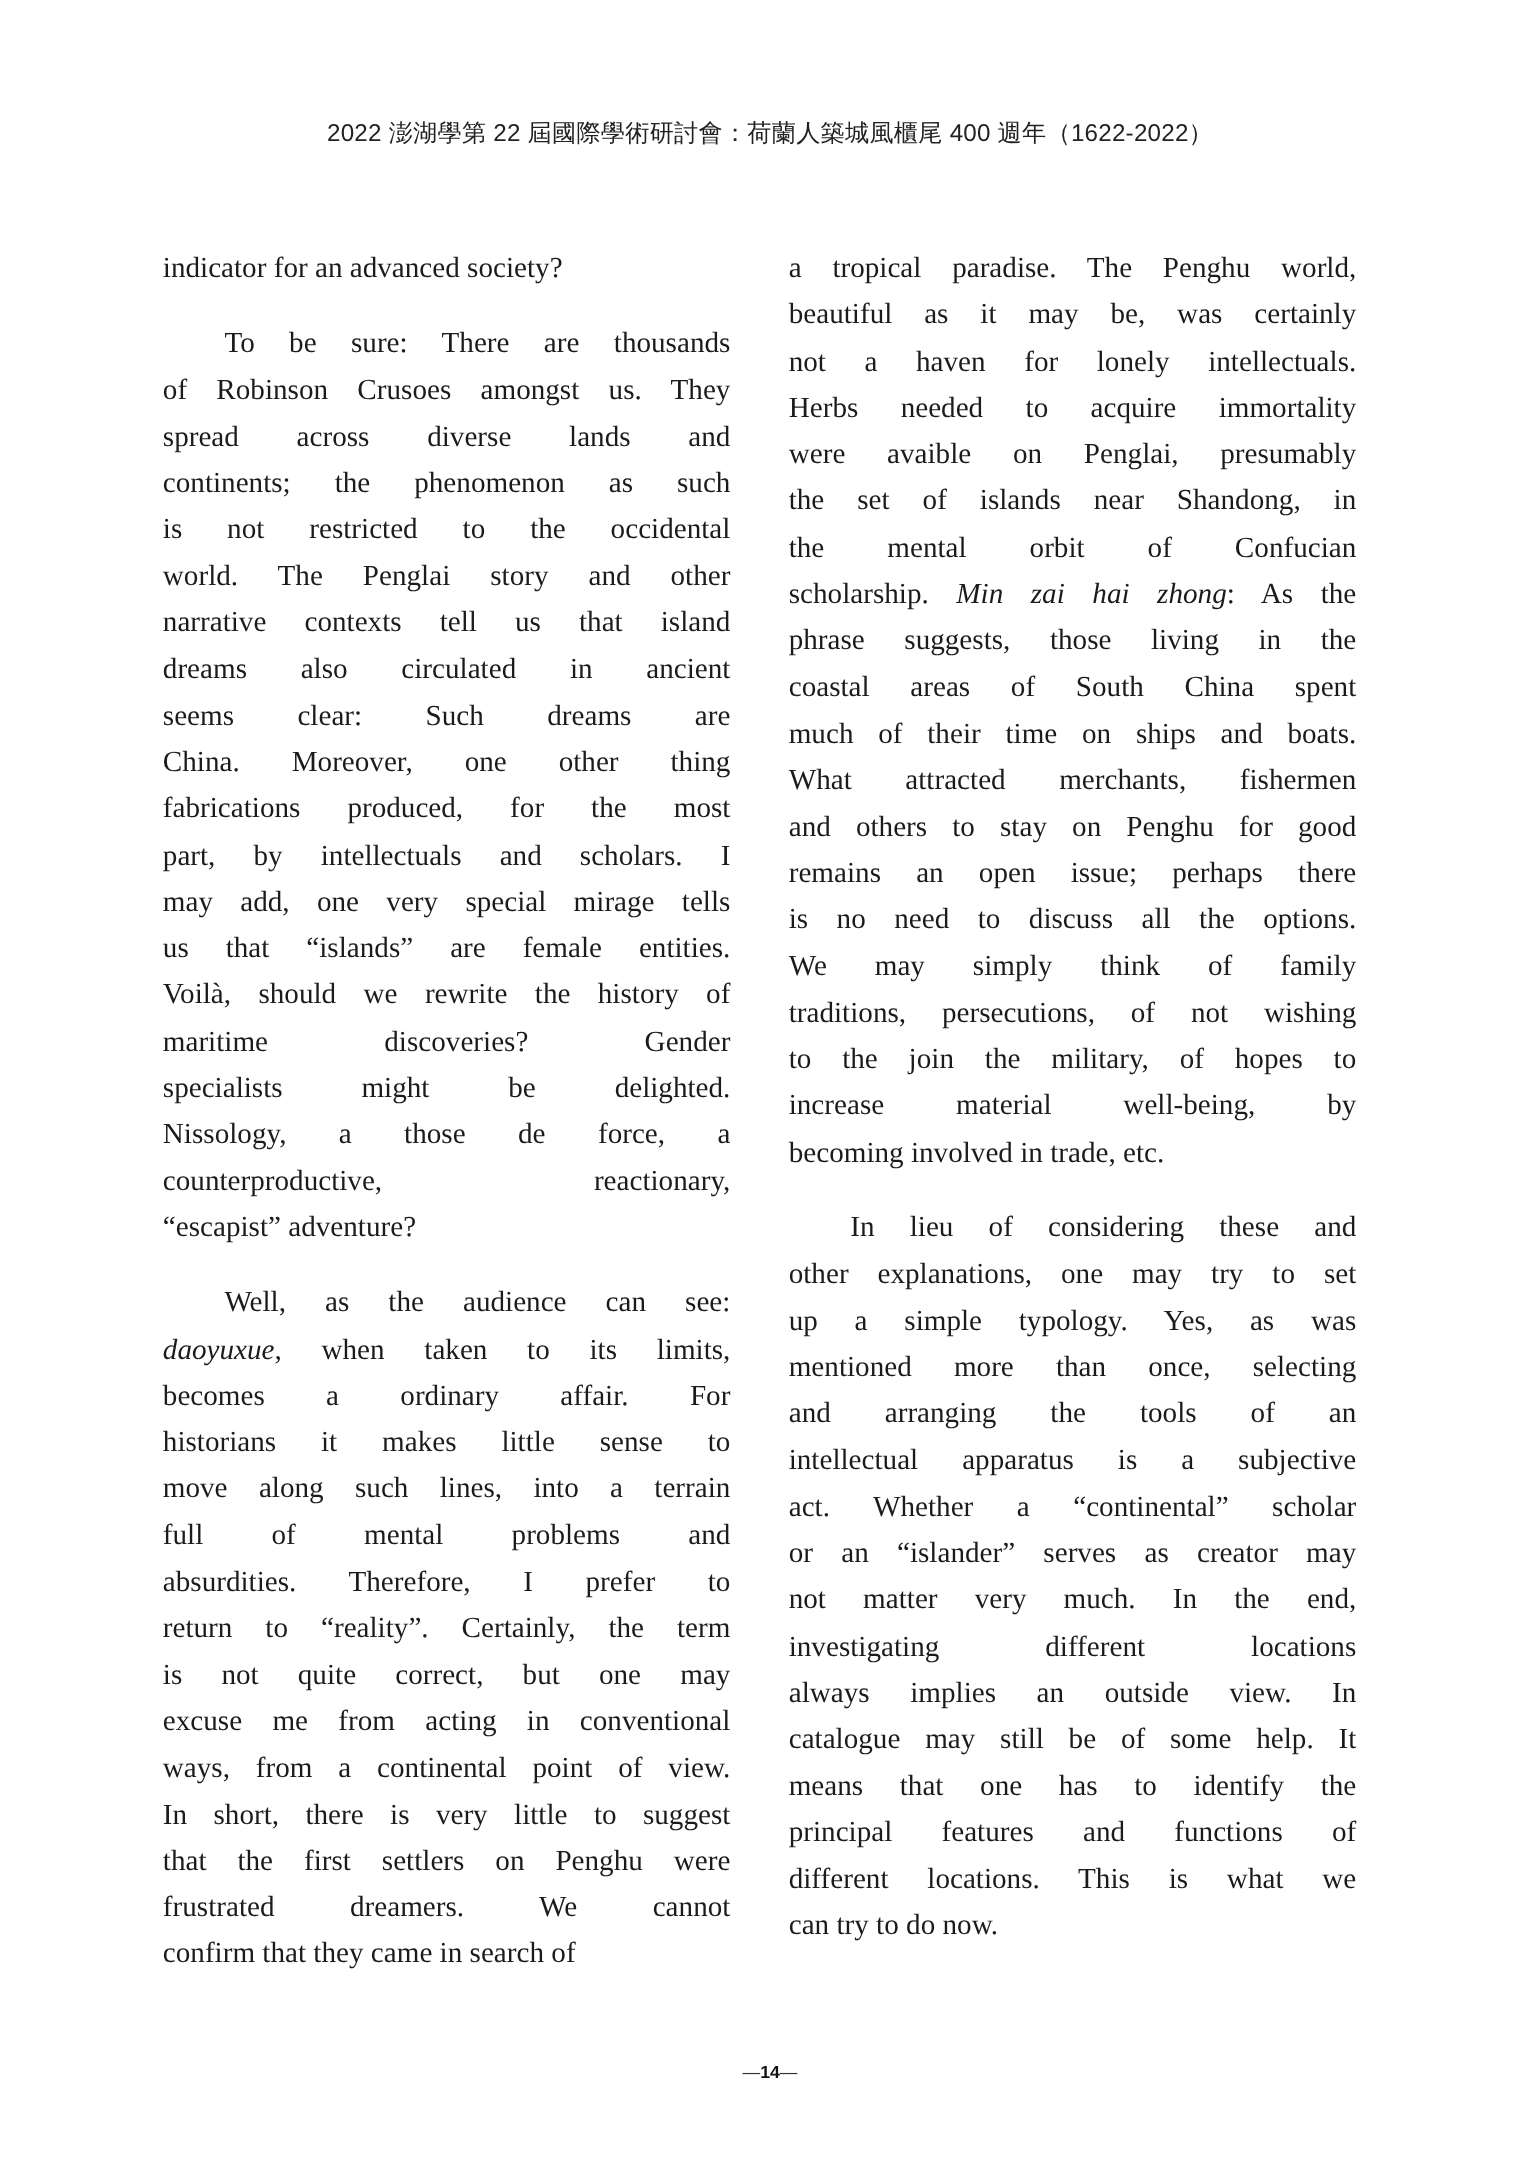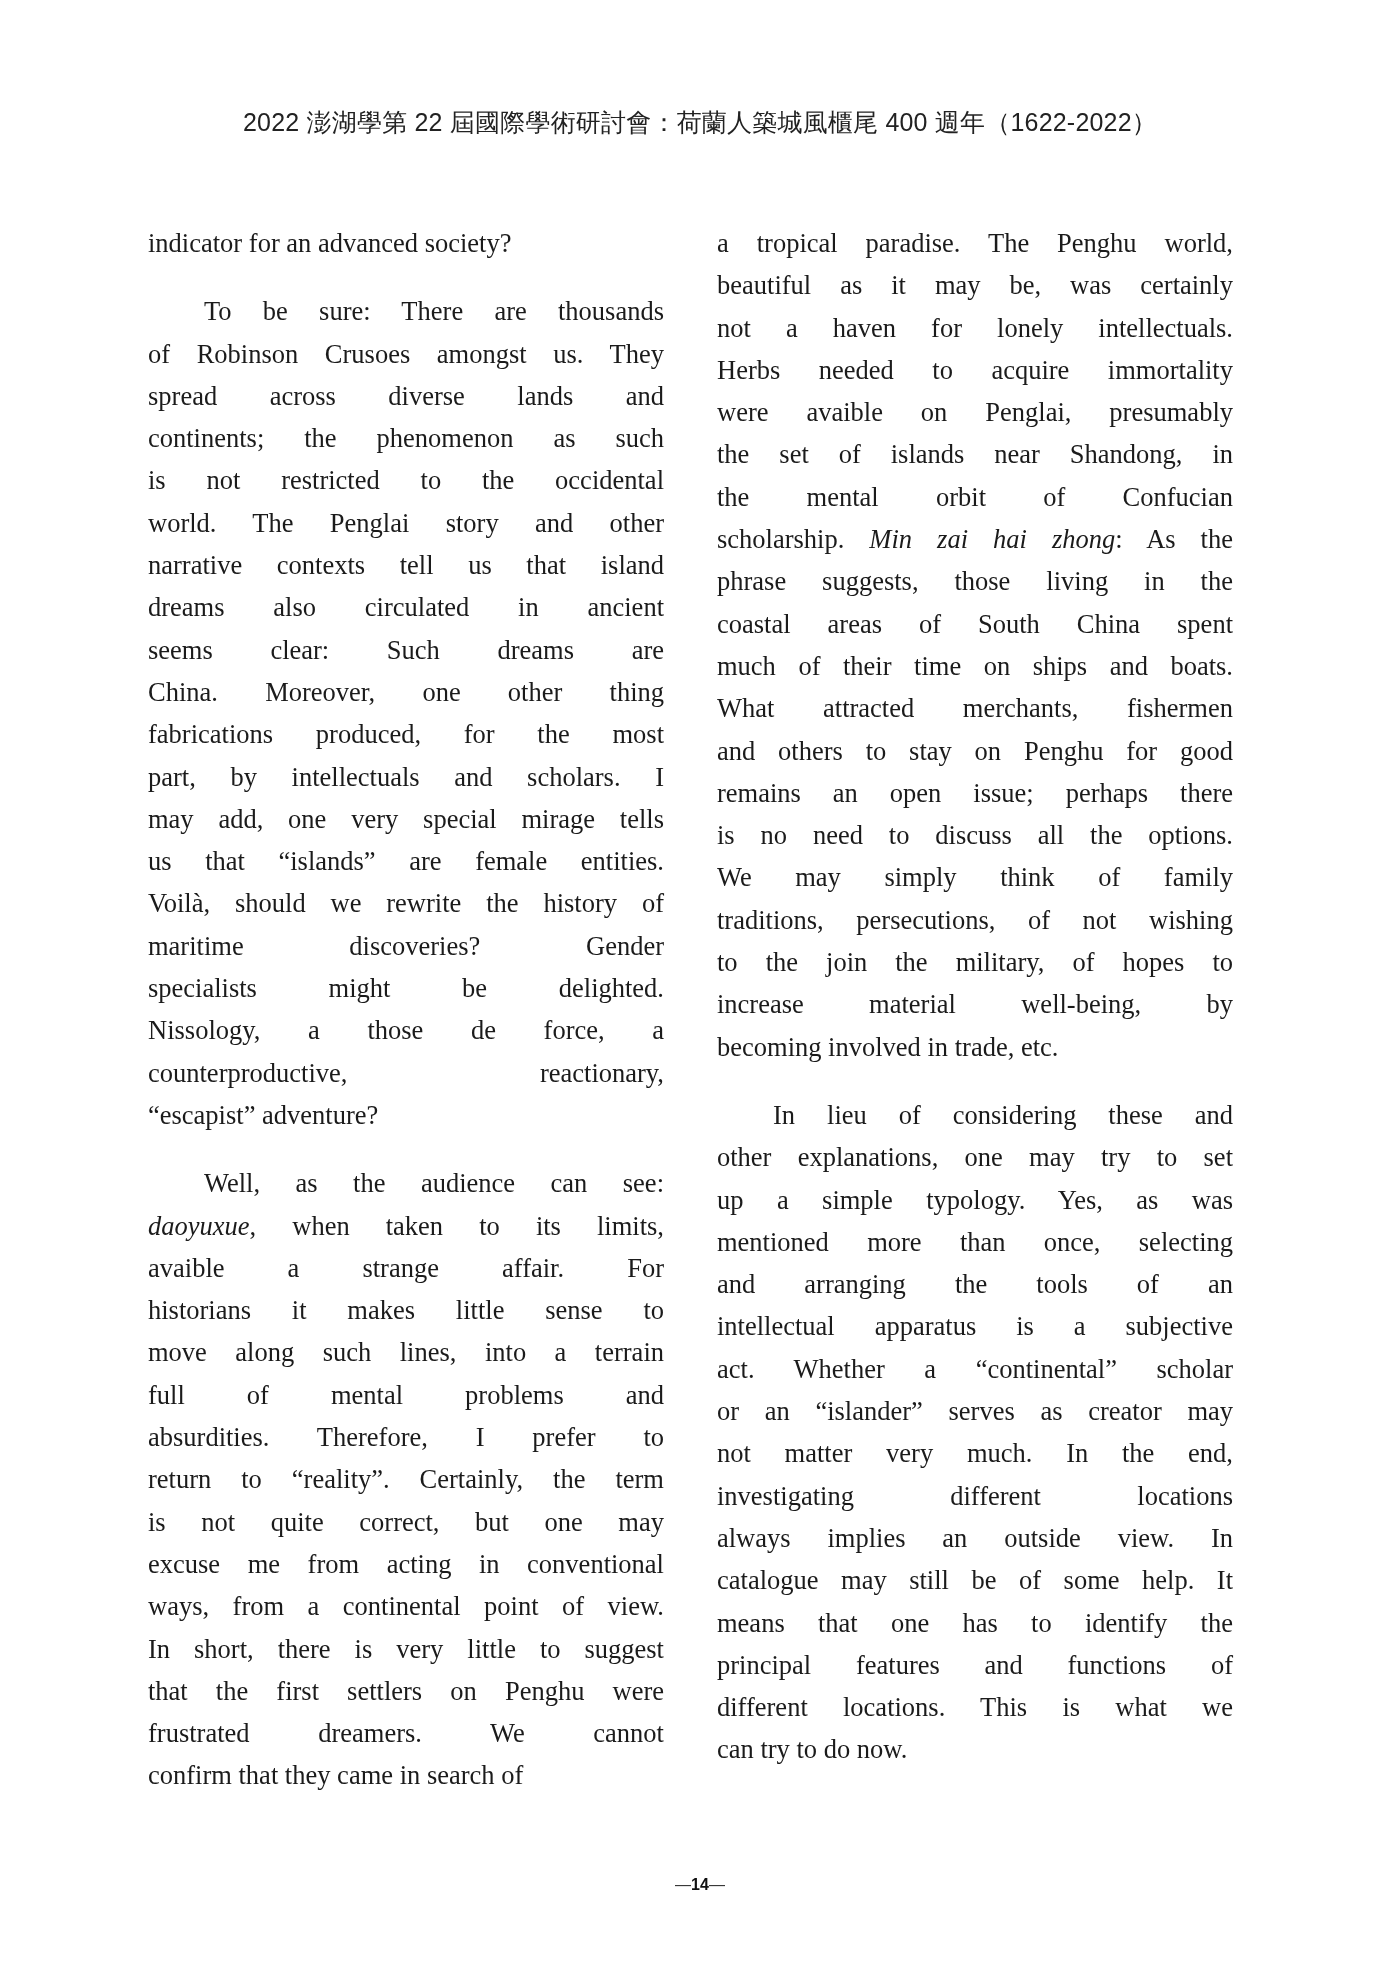--- a/index.html
+++ b/index.html
@@ -14,21 +14,21 @@
       overflow: hidden;
       color: #1a1a1a;
     }
     .running-header {
       position: absolute;
       top: 106px;
       left: 0;
       width: 1400px;
       text-align: center;
       font-family: "Liberation Sans", "DejaVu Sans", sans-serif;
-      font-size: 25px;
+      font-size: 22px;
       letter-spacing: 0.2px;
       color: #222;
     }
     .column {
       position: absolute;
       top: 218px;
       width: 516px;
       font-family: "Liberation Serif", "DejaVu Serif", serif;
       font-size: 26.5px;
       line-height: 42.3px;
@@ -98,21 +98,21 @@
       <span class="line">Voilà, should we rewrite the history of</span>
       <span class="line">maritime discoveries? Gender</span>
       <span class="line">specialists might be delighted.</span>
       <span class="line">Nissology, a those de force, a</span>
       <span class="line">counterproductive, reactionary,</span>
       <span class="line last">“escapist” adventure?</span>
     </div>
     <div class="para">
       <span class="line first-indent">Well, as the audience can see:</span>
       <span class="line"><em>daoyuxue</em>, when taken to its limits,</span>
-      <span class="line">avaible a strange affair. For</span>
+      <span class="line">becomes a ordinary affair. For</span>
       <span class="line">historians it makes little sense to</span>
       <span class="line">move along such lines, into a terrain</span>
       <span class="line">full of mental problems and</span>
       <span class="line">absurdities. Therefore, I prefer to</span>
       <span class="line">return to “reality”. Certainly, the term</span>
       <span class="line">is not quite correct, but one may</span>
       <span class="line">excuse me from acting in conventional</span>
       <span class="line">ways, from a continental point of view.</span>
       <span class="line">In short, there is very little to suggest</span>
       <span class="line">that the first settlers on Penghu were</span>

